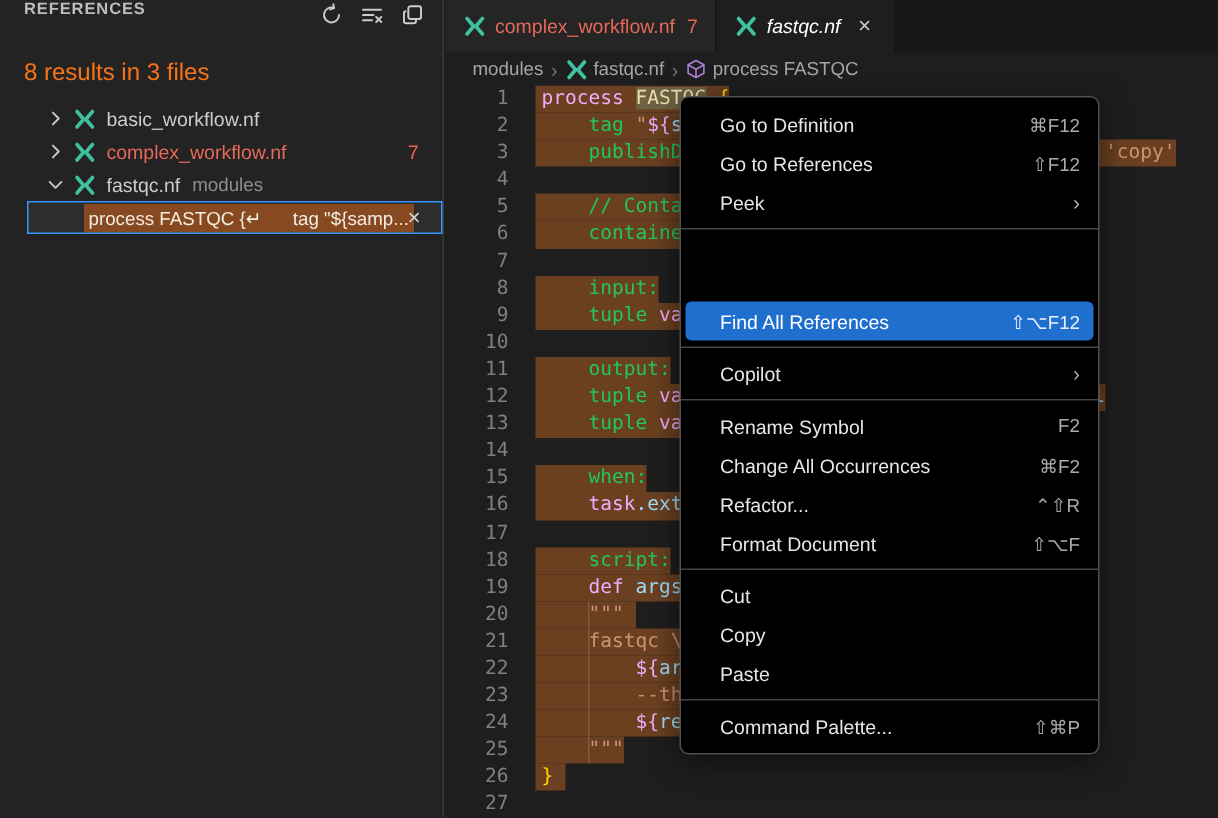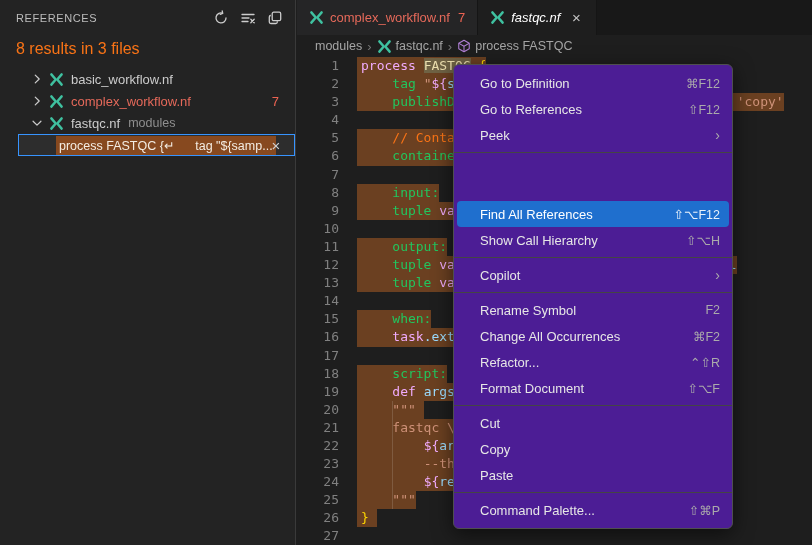--- a/index.html
+++ b/index.html
@@ -3,21 +3,21 @@
 <meta charset="utf-8">
 <style>
   * { margin:0; padding:0; box-sizing:border-box; }
   html,body { width:812px; height:545px; overflow:hidden; background:#1e1e1e;
     font-family:"Liberation Sans", sans-serif; }
   .app { position:relative; width:812px; height:545px; }
 
   
   .sidebar { position:absolute; left:0; top:0; width:296px; height:545px;
     background:#232323; border-right:1px solid #3a3a3a; }
-  .panel-header { display:flex; align-items:center; height:36px; padding:0 10px 0 16px; }
+  .panel-header { display:flex; align-items:flex-start; height:36px; padding:0 10px 0 16px;font-weight:bold; }
   .panel-title { font-size:11px; letter-spacing:.6px; color:#bdbdbd; flex:1; }
   .panel-actions { display:flex; gap:7px; align-items:center; }
   .action-btn { width:20px; height:20px; display:flex; align-items:center; justify-content:center;
     border-radius:4px; cursor:pointer; }
   .panel-summary { padding:4px 16px 8px; font-size:16px; color:#f97316; }
 
   .tree { margin-top:2px;padding-left:18px; }
   .tree-row { display:flex; align-items:center; height:22px; padding-left:10px;
     font-size:13px; color:#cccccc; cursor:pointer; position:relative; }
   .tree-row .twisty { width:18px; display:flex; align-items:center; justify-content:center; }
@@ -54,27 +54,27 @@
   .crumb { display:flex; align-items:center; gap:4px; cursor:pointer; }
   .crumb-sep { color:#767676; font-size:13px; }
 
   
   .code { position:absolute; left:0; top:57px; width:515px; height:488px; overflow:hidden; }
   .line { position:relative; height:18.1px; display:flex; align-items:center;
     font-family:"DejaVu Sans Mono", monospace; font-size:13px; line-height:18.1px; }
   .ln { width:42px; text-align:right; color:#808080; flex:none; user-select:none; }
   .lc { position:relative; margin-left:22px; white-space:pre; z-index:1; }
   .hl { position:absolute; left:60px; top:0; height:18.1px; background:#6b4021; z-index:0; }
-  .tok-kw{color:#f0abfc}.tok-fn{color:#22c55e}.tok-str{color:#ce9178}.tok-com{color:#f97316}
+  .tok-kw{color:#f0abfc}.tok-fn{color:#22c55e}.tok-str{color:#ce9178}.tok-com{color:#22c55e}
   .tok-var{color:#9cdcfe}.tok-gold{color:#ffd700}.tok-txt{color:#d4d4d4}
   .tok-match{background:#6f6244;color:#ecdfae;}
   .indent-guide { position:absolute; width:1px; background:rgba(255,255,255,.14); z-index:2; }
 
   
-  .ctx-menu { position:absolute; left:453px; top:64px; width:280px; background:#4c1d95;
+  .ctx-menu { position:absolute; left:453px; top:64px; width:280px; background:#000000;
     border:1px solid #4f4f4f; border-radius:6px; padding:5px 0;
     box-shadow:0 5px 20px rgba(0,0,0,.55); z-index:100; }
   .mi { display:flex; align-items:center; height:26px; margin:0 3px; padding:0 9px 0 23px;
     border-radius:4px; font-size:13px; color:#e6e6e6; cursor:pointer; }
   .mi .mlabel { flex:1; white-space:nowrap; }
   .mi .mshortcut { color:#ababab; font-size:12.5px; white-space:nowrap; }
   .mi .marrow { color:#ababab; font-size:14px; }
   .mi.sel { background:#1f6fce; color:#ffffff;margin-top:48px; }
   .mi.sel .mshortcut { color:#e8f1fb; }
   .msep { border-top:1px solid #454545; margin:4px 0; }
@@ -362,24 +362,20 @@
       </div>
       <div class="mi">
         <span class="mlabel">Peek</span>
         <span class="marrow">›</span>
       </div>
       <div class="msep"></div>
       <div class="mi sel">
         <span class="mlabel">Find All References</span>
         <span class="mshortcut">⇧⌥F12</span>
       </div>
-      <div class="mi">
-        <span class="mlabel">Show Call Hierarchy</span>
-        <span class="mshortcut">⇧⌥H</span>
-      </div>
       <div class="msep"></div>
       <div class="mi">
         <span class="mlabel">Copilot</span>
         <span class="marrow">›</span>
       </div>
       <div class="msep"></div>
       <div class="mi">
         <span class="mlabel">Rename Symbol</span>
         <span class="mshortcut">F2</span>
       </div>

